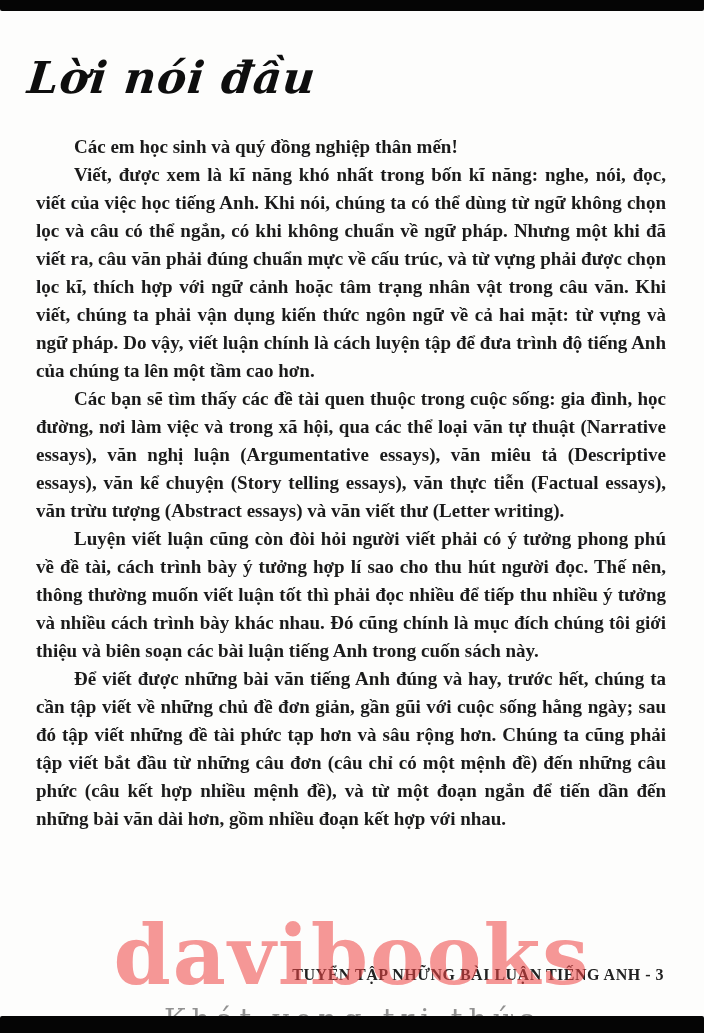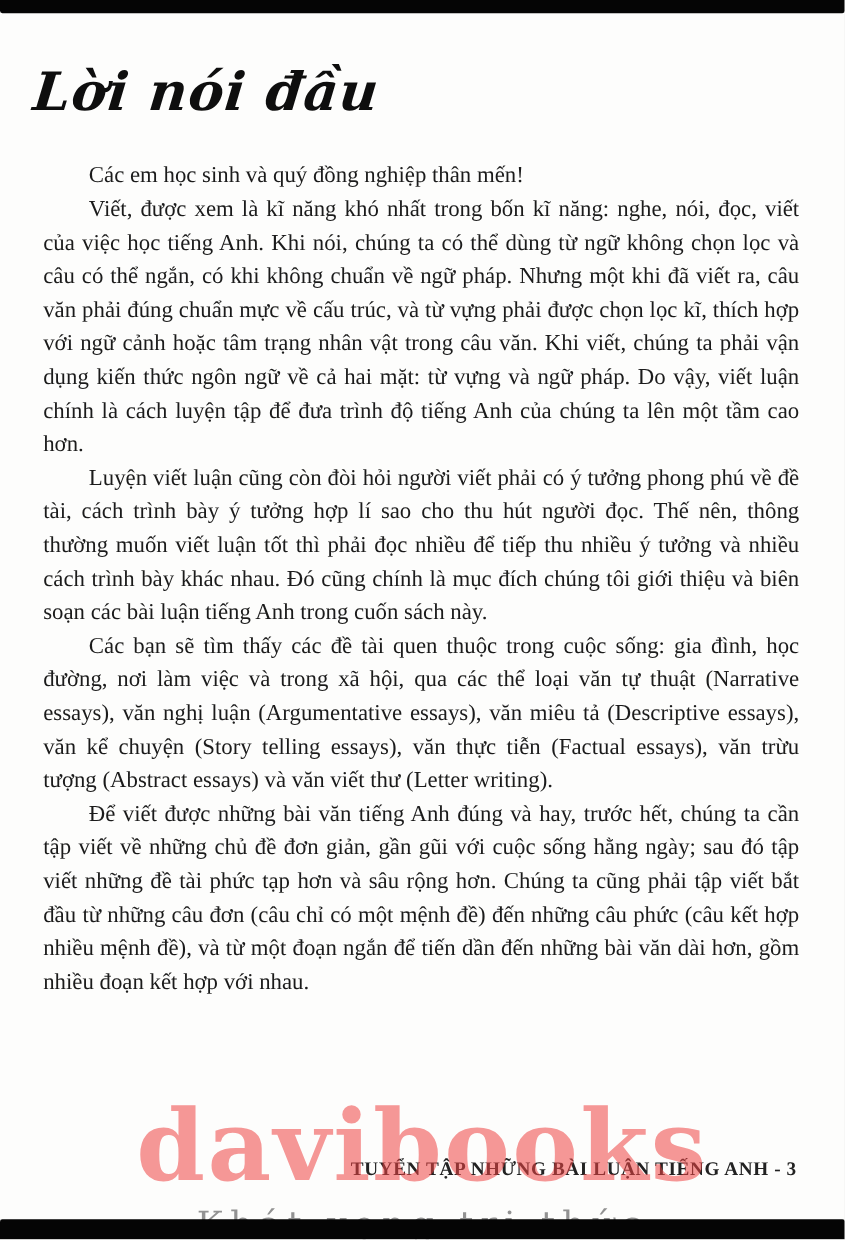--- a/index.html
+++ b/index.html
@@ -46,20 +46,21 @@
     top: 133px;
     left: 36px;
     right: 38px;
     font-size: 19px;
     line-height: 28px;
     text-align: justify;
   }
   .body-text p {
     margin: 0;
     text-indent: 38px;
+    font-weight: bold;
   }
 
   .watermark {
     position: absolute;
     left: 0;
     width: 100%;
     text-align: center;
     pointer-events: none;
     z-index: 4;
   }
@@ -105,22 +106,22 @@
 
 <div class="page">
 
   <div class="scan-bar top"></div>
 
   <h1 class="title">Lời nói đầu</h1>
 
   <div class="body-text">
     <p>Các em học sinh và quý đồng nghiệp thân mến!</p>
     <p>Viết, được xem là kĩ năng khó nhất trong bốn kĩ năng: nghe, nói, đọc, viết của việc học tiếng Anh. Khi nói, chúng ta có thể dùng từ ngữ không chọn lọc và câu có thể ngắn, có khi không chuẩn về ngữ pháp. Nhưng một khi đã viết ra, câu văn phải đúng chuẩn mực về cấu trúc, và từ vựng phải được chọn lọc kĩ, thích hợp với ngữ cảnh hoặc tâm trạng nhân vật trong câu văn. Khi viết, chúng ta phải vận dụng kiến thức ngôn ngữ về cả hai mặt: từ vựng và ngữ pháp. Do vậy, viết luận chính là cách luyện tập để đưa trình độ tiếng Anh của chúng ta lên một tầm cao hơn.</p>
+    <p>Các bạn sẽ tìm thấy các đề tài quen thuộc trong cuộc sống: gia đình, học đường, nơi làm việc và trong xã hội, qua các thể loại văn tự thuật (Narrative essays), văn nghị luận (Argumentative essays), văn miêu tả (Descriptive essays), văn kể chuyện (Story telling essays), văn thực tiễn (Factual essays), văn trừu tượng (Abstract essays) và văn viết thư (Letter writing).</p>
     <p>Luyện viết luận cũng còn đòi hỏi người viết phải có ý tưởng phong phú về đề tài, cách trình bày ý tưởng hợp lí sao cho thu hút người đọc. Thế nên, thông thường muốn viết luận tốt thì phải đọc nhiều để tiếp thu nhiều ý tưởng và nhiều cách trình bày khác nhau. Đó cũng chính là mục đích chúng tôi giới thiệu và biên soạn các bài luận tiếng Anh trong cuốn sách này.</p>
-    <p>Các bạn sẽ tìm thấy các đề tài quen thuộc trong cuộc sống: gia đình, học đường, nơi làm việc và trong xã hội, qua các thể loại văn tự thuật (Narrative essays), văn nghị luận (Argumentative essays), văn miêu tả (Descriptive essays), văn kể chuyện (Story telling essays), văn thực tiễn (Factual essays), văn trừu tượng (Abstract essays) và văn viết thư (Letter writing).</p>
     <p>Để viết được những bài văn tiếng Anh đúng và hay, trước hết, chúng ta cần tập viết về những chủ đề đơn giản, gần gũi với cuộc sống hằng ngày; sau đó tập viết những đề tài phức tạp hơn và sâu rộng hơn. Chúng ta cũng phải tập viết bắt đầu từ những câu đơn (câu chỉ có một mệnh đề) đến những câu phức (câu kết hợp nhiều mệnh đề), và từ một đoạn ngắn để tiến dần đến những bài văn dài hơn, gồm nhiều đoạn kết hợp với nhau.</p>
   </div>
 
   <div class="watermark">
     <div class="wm-main">davibooks</div>
     <div class="wm-slogan">Khát vọng tri thức</div>
   </div>
 
   <div class="footer">TUYỂN TẬP NHỮNG BÀI LUẬN TIẾNG ANH - 3</div>
 

